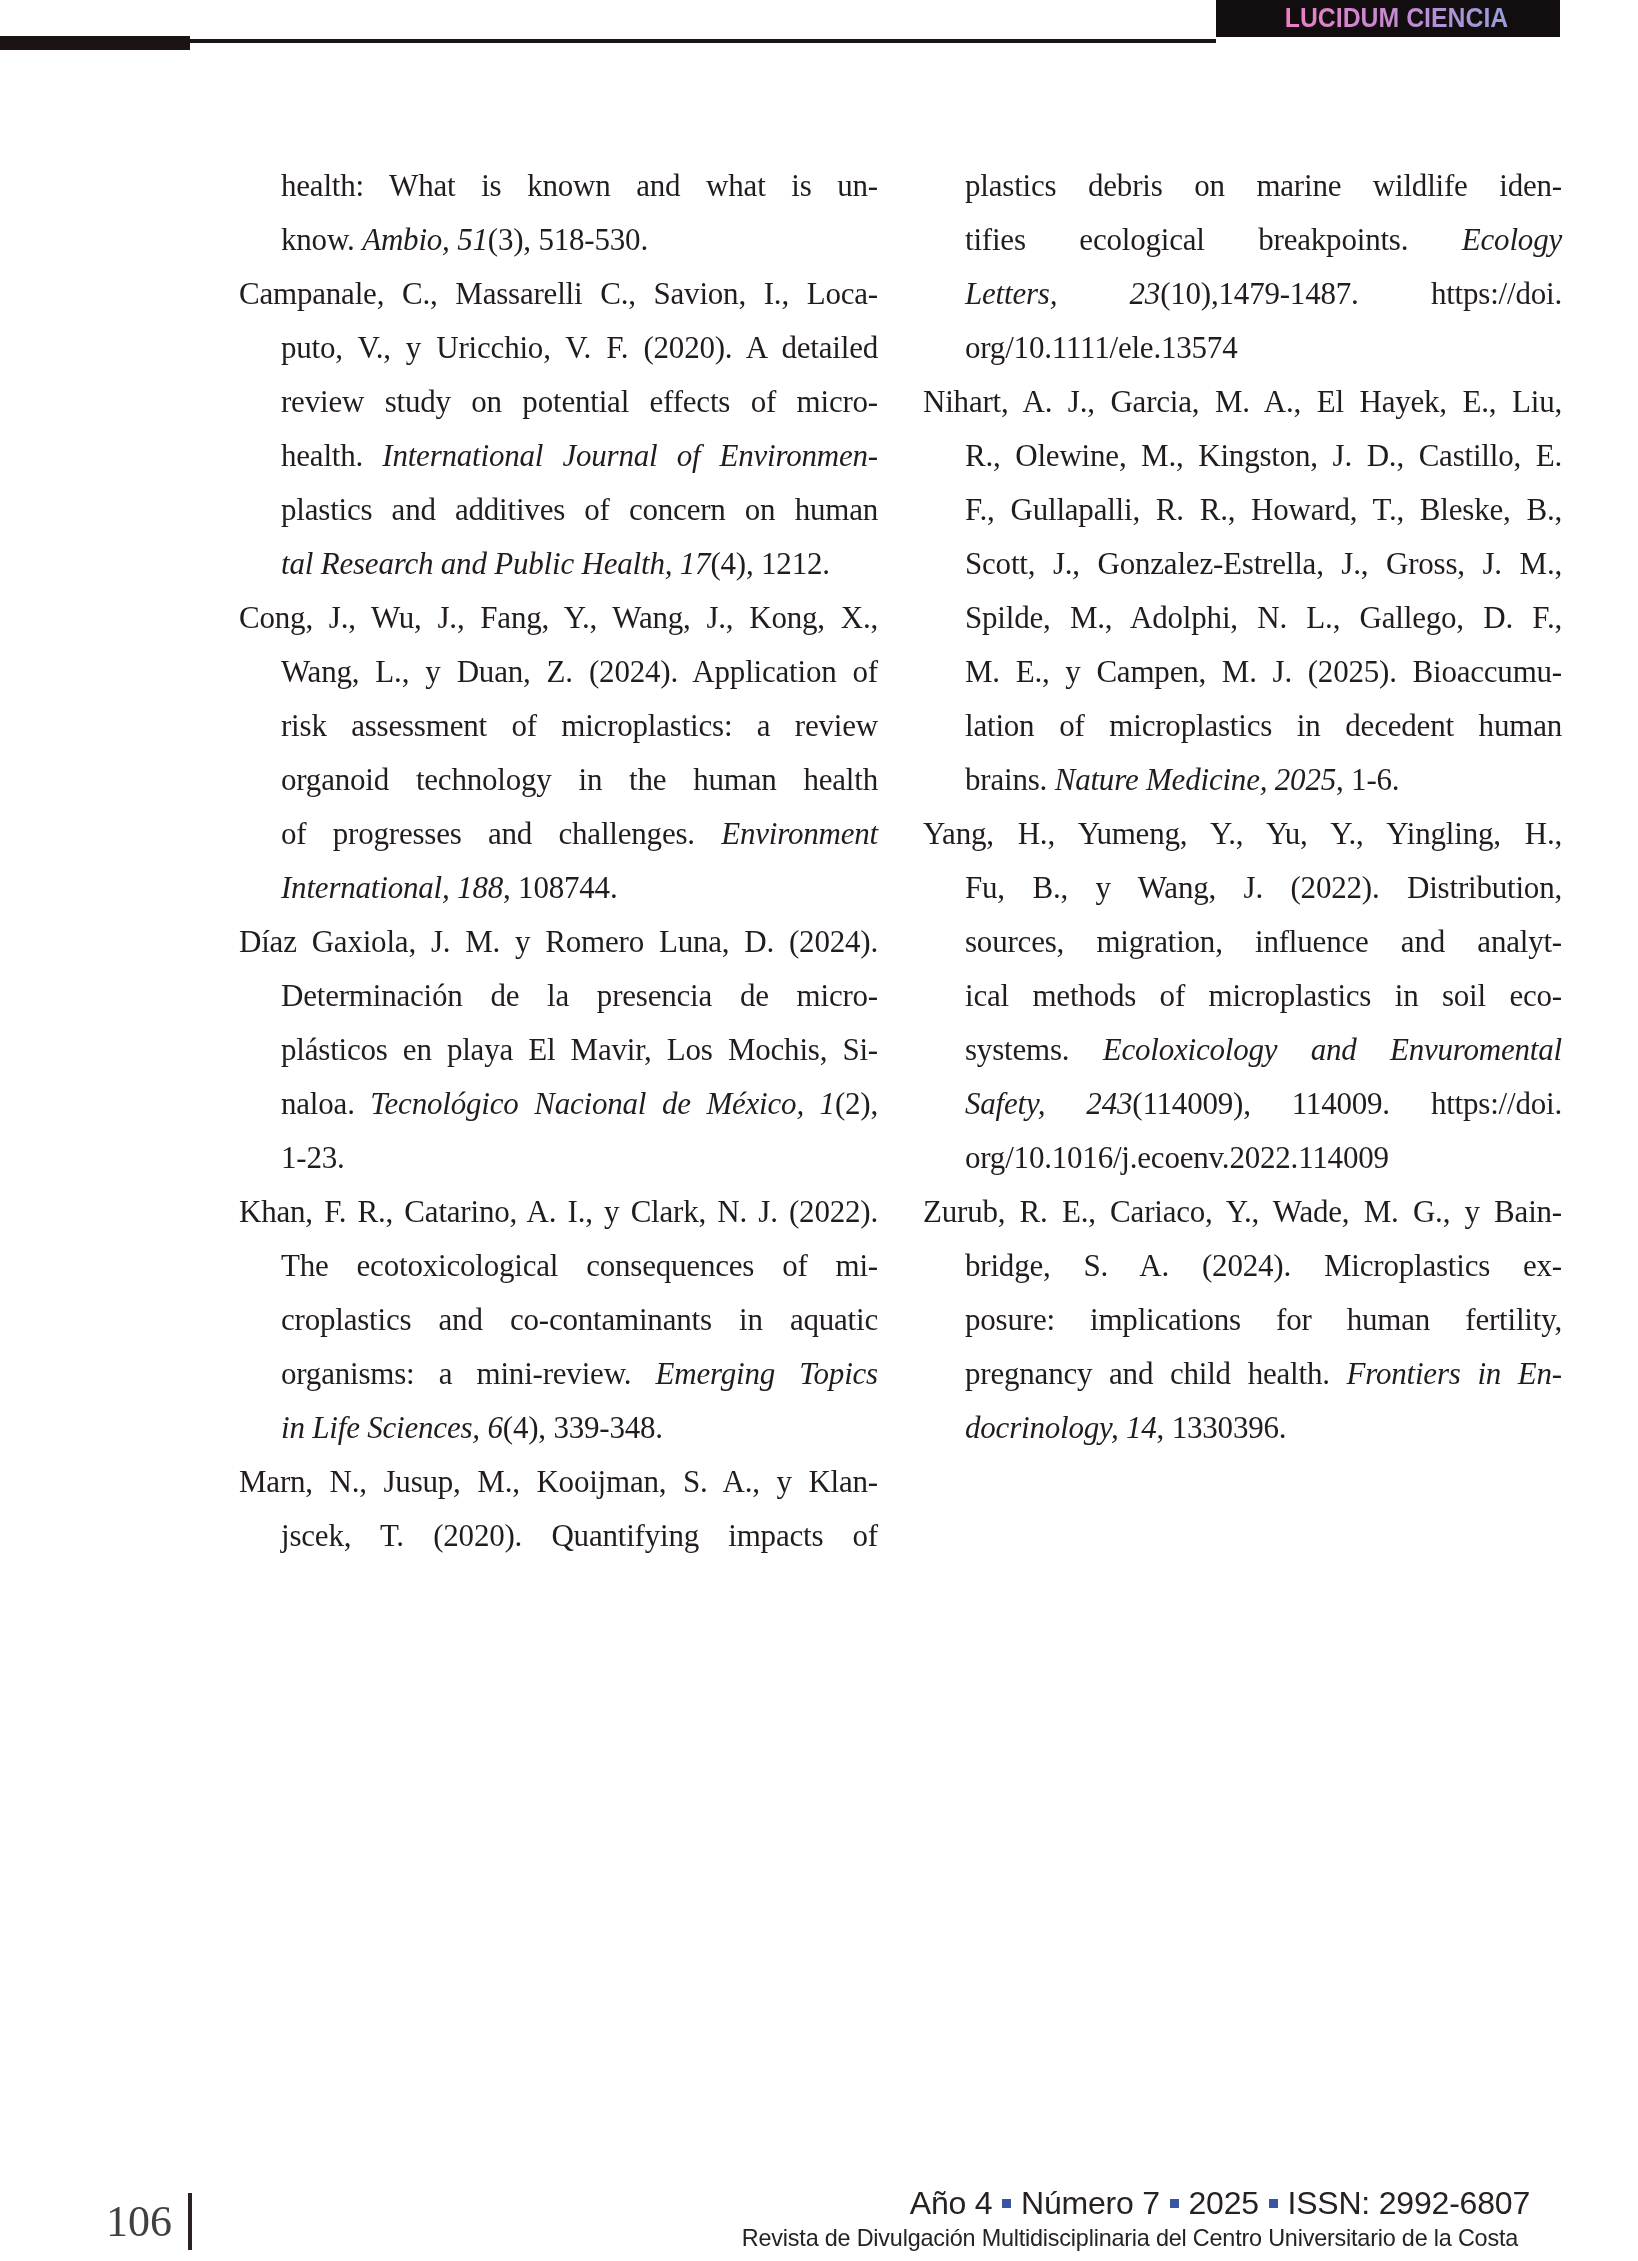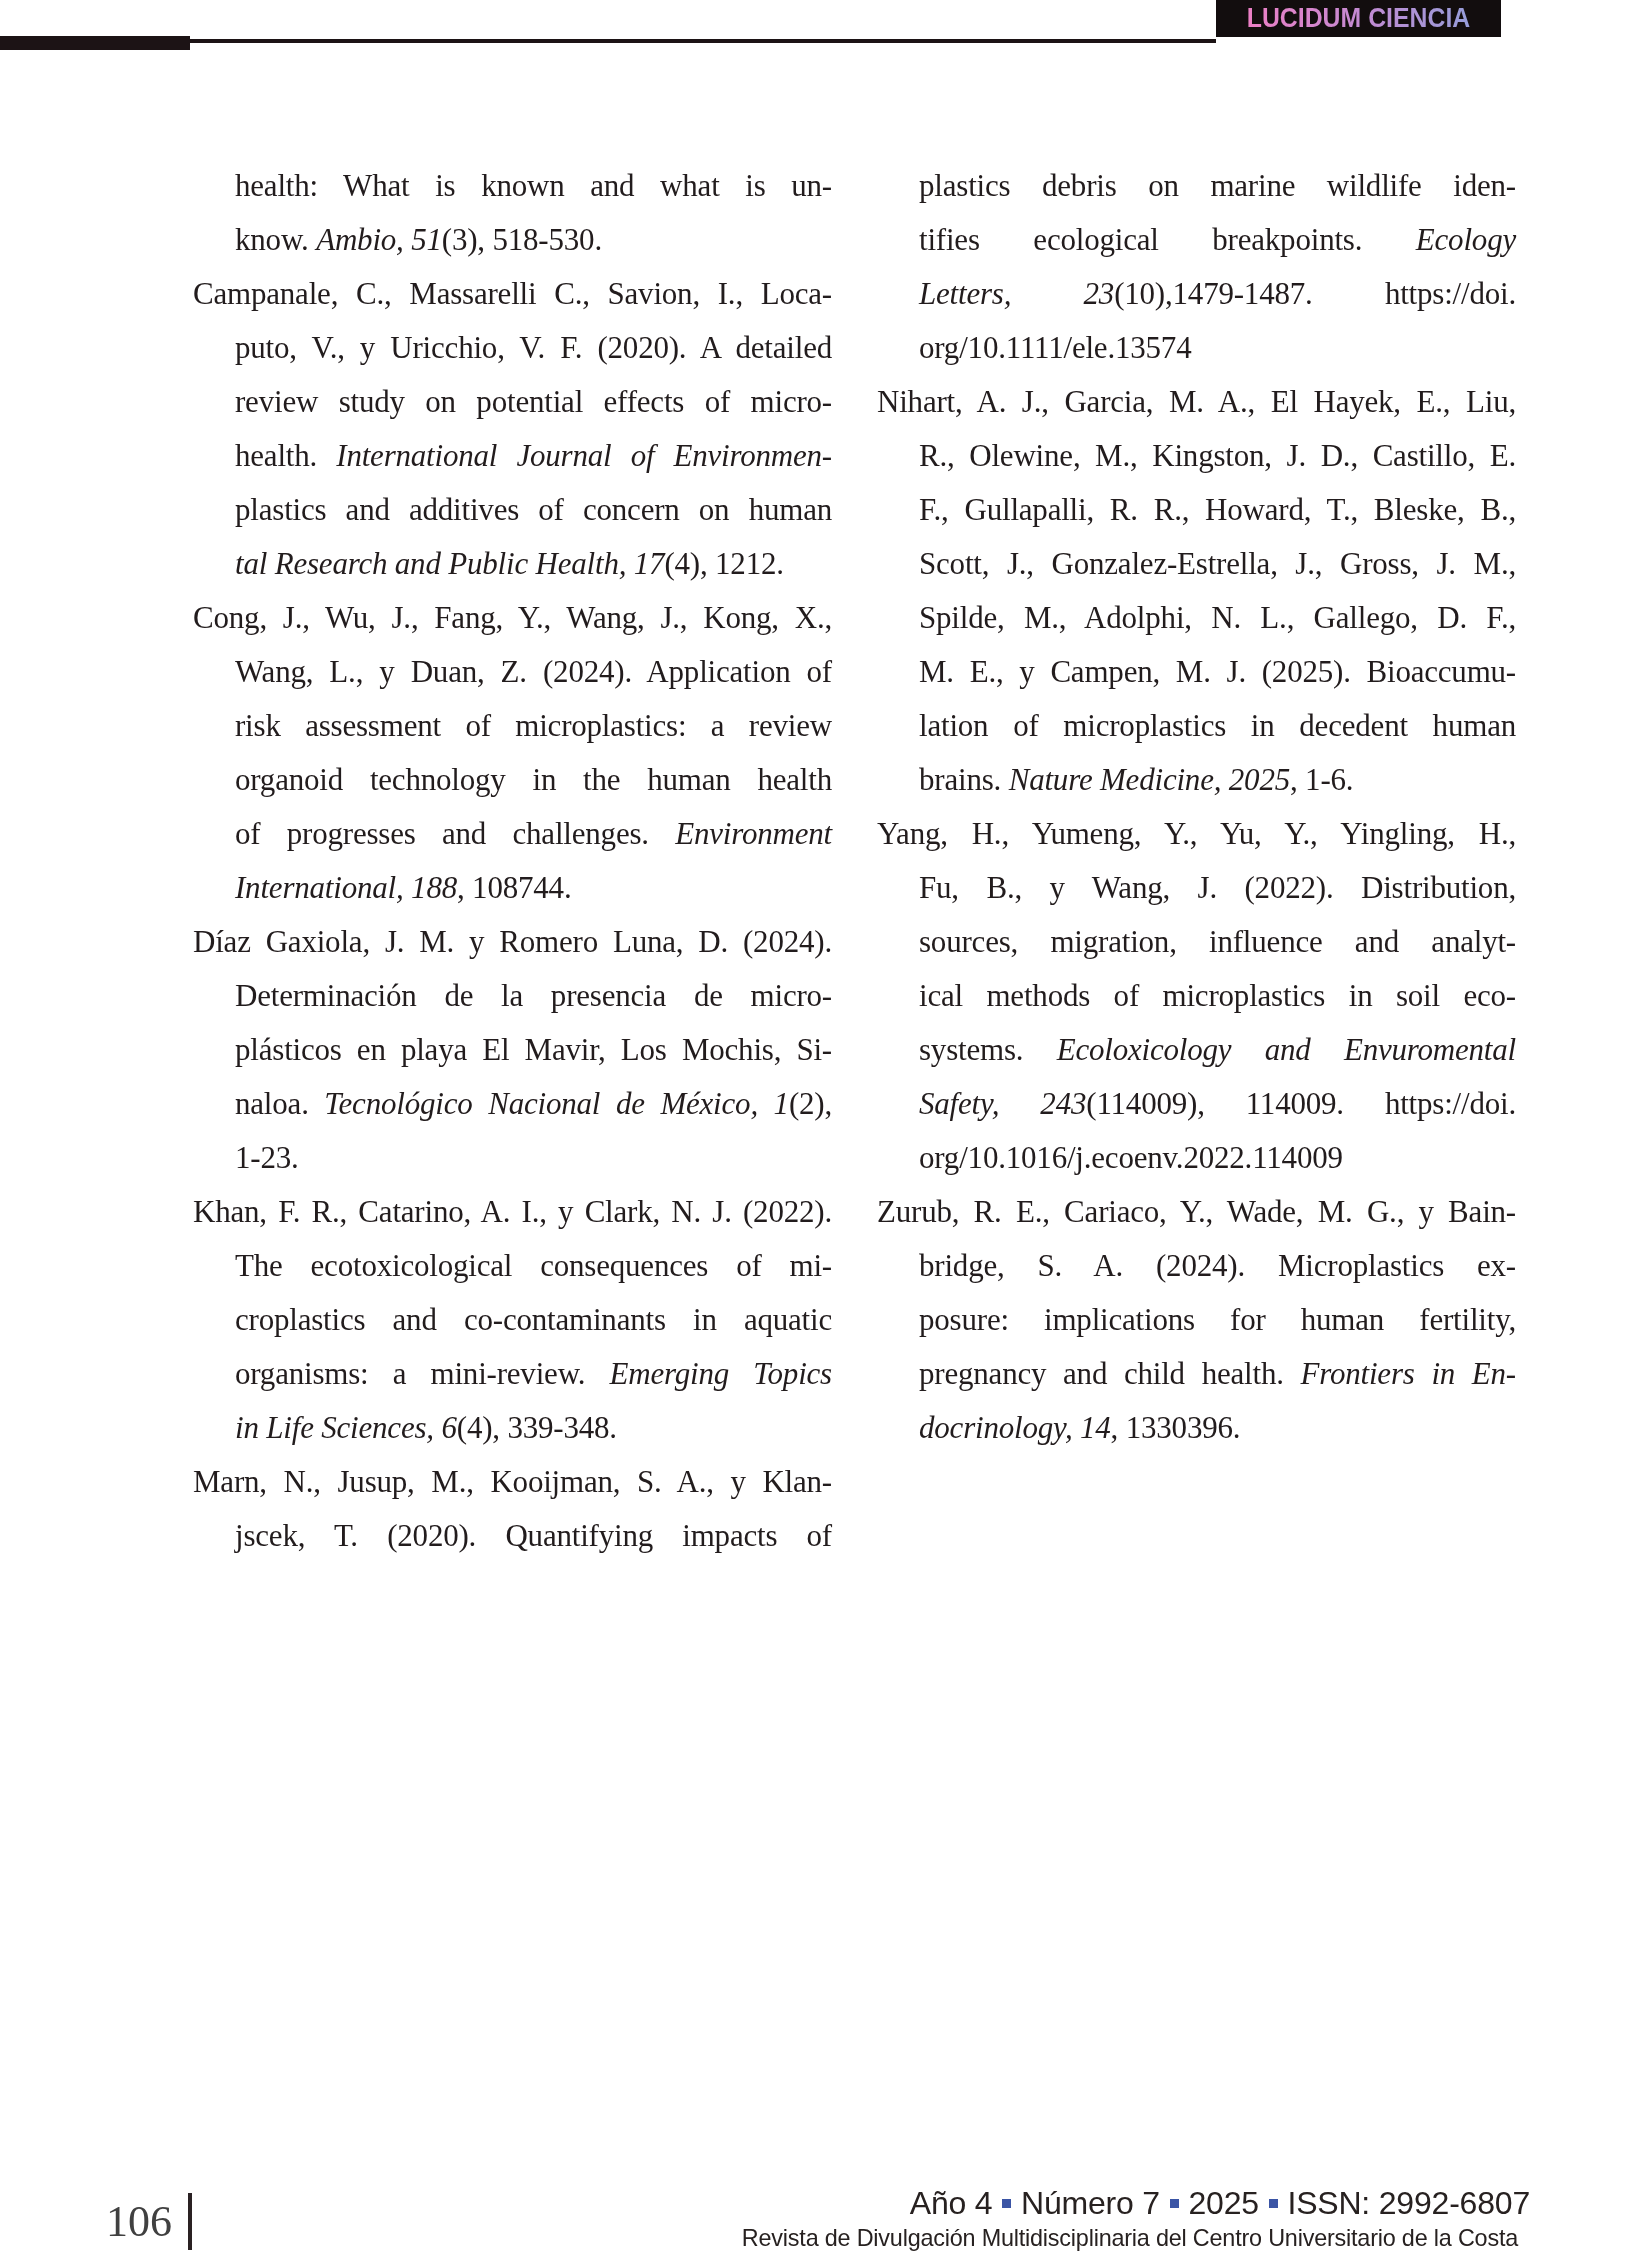--- a/index.html
+++ b/index.html
@@ -34,26 +34,27 @@
     left: 0;
     top: 36px;
     width: 190px;
     height: 13.6px;
     background: var(--bar-color, #1c1315);
   }
   .brand-badge {
     position: absolute;
     left: 1216px;
     top: 0;
-    width: 285px;
+    width: 328px;
     height: 37px;
     background: #120d0e;
     display: flex;
     align-items: center;
     justify-content: center;
+    padding-left: 16px;
   }
   .brand-text {
     font-family: "Liberation Sans", sans-serif;
     font-weight: bold;
     font-size: 27px;
     letter-spacing: 0px;
     transform: scaleX(0.92);
     background: linear-gradient(90deg, var(--brand-from, #ec7fc5) 0%, var(--brand-mid, #c08bd3) 55%, var(--brand-to, #969dd9) 100%);
     -webkit-background-clip: text;
     background-clip: text;
@@ -68,20 +69,21 @@
     left: 193px;
     width: 1323px;
   }
   .col {
     position: absolute;
     top: 0;
     width: 639px;
     font-size: 31px;
     letter-spacing: -0.2px;
     color: #221c1d;
+    margin-left: 46px;
   }
   .col.left  { left: 0; }
   .col.right { left: 684px; }
 
   .ref { margin: 0; }
   .line {
     line-height: 54px;
     text-align: left;
     white-space: normal;
   }

